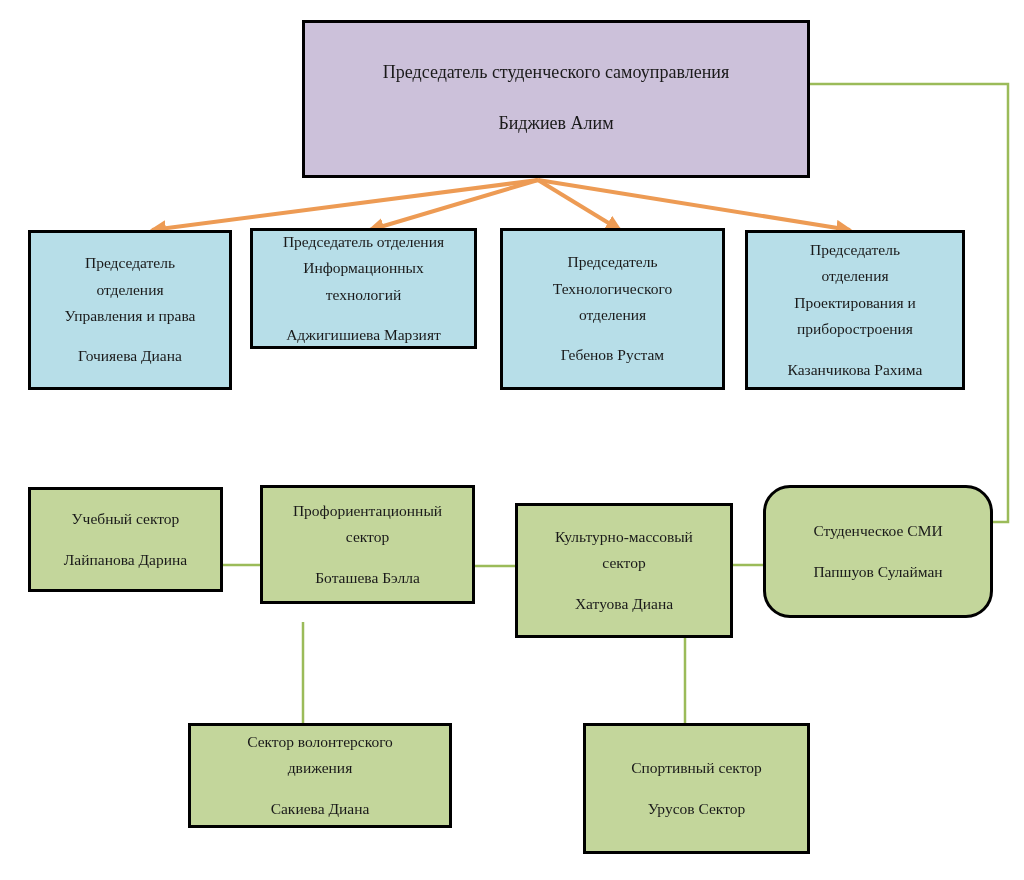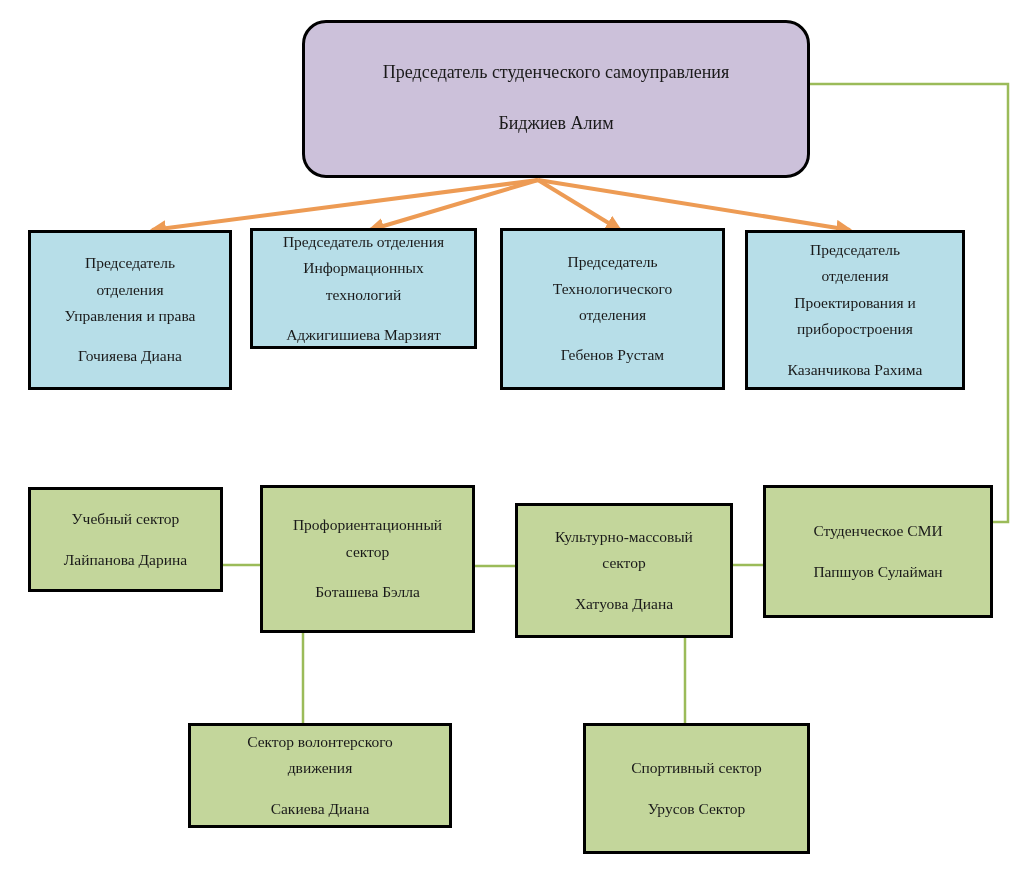--- a/index.html
+++ b/index.html
@@ -21,29 +21,29 @@
   }
   .node .title,.node .name{white-space:pre-line;line-height:1.7;}
   .node .title{margin:0 0 14px 0;}
   .node .name{margin:0;}
   .purple{background:var(--purple);font-size:18px;}
   .purple .title{margin-bottom:22px;line-height:1.5;}
   .blue{background:var(--blue);font-size:15.5px;}
   .greenbox{background:var(--green);font-size:15.5px;}
 
   
-  #node-chairman      {left:302px;top:20px; width:508px;height:158px;border-radius:24px;}
+  #node-chairman      {left:302px;top:20px; width:508px;height:158px;}
   #node-department-1  {left:28px; top:230px;width:204px;height:160px;}
   #node-department-2  {left:250px;top:228px;width:227px;height:121px;}
   #node-department-3  {left:500px;top:228px;width:225px;height:162px;}
   #node-department-4  {left:745px;top:230px;width:220px;height:160px;}
   #node-sector-1      {left:28px; top:487px;width:195px;height:105px;}
-  #node-sector-2      {left:260px;top:485px;width:215px;height:148px;}
+  #node-sector-2      {left:260px;top:485px;width:215px;height:119px;}
   #node-sector-3      {left:515px;top:503px;width:218px;height:135px;}
-  #node-sector-4      {left:763px;top:485px;width:230px;height:133px;}
+  #node-sector-4      {left:763px;top:485px;width:230px;height:133px;border-radius:27px;}
   #node-subsector-1   {left:188px;top:723px;width:264px;height:105px;}
   #node-subsector-2   {left:583px;top:723px;width:227px;height:131px;}
 </style>
 </head>
 <body>
 
 <div id="canvas">
 
   <svg id="wires" width="1024" height="880" viewBox="0 0 1024 880">
     <defs>

